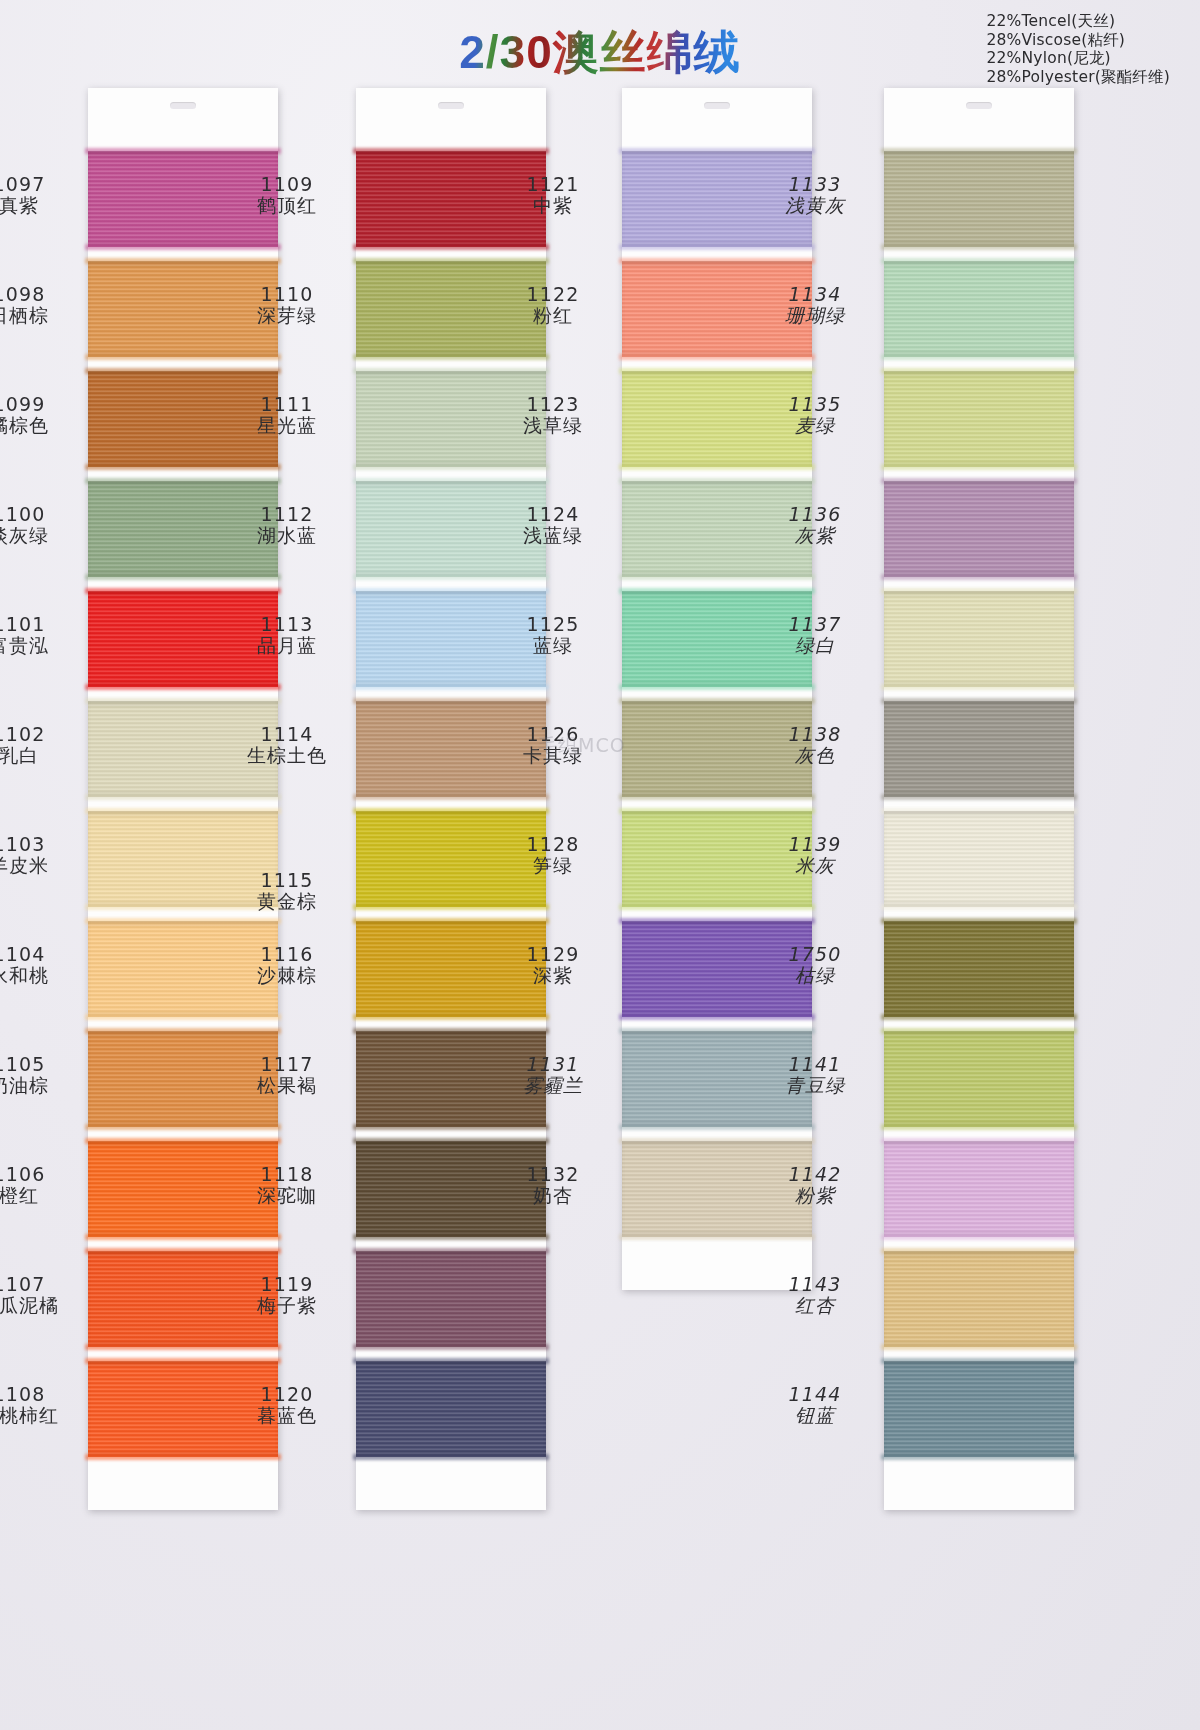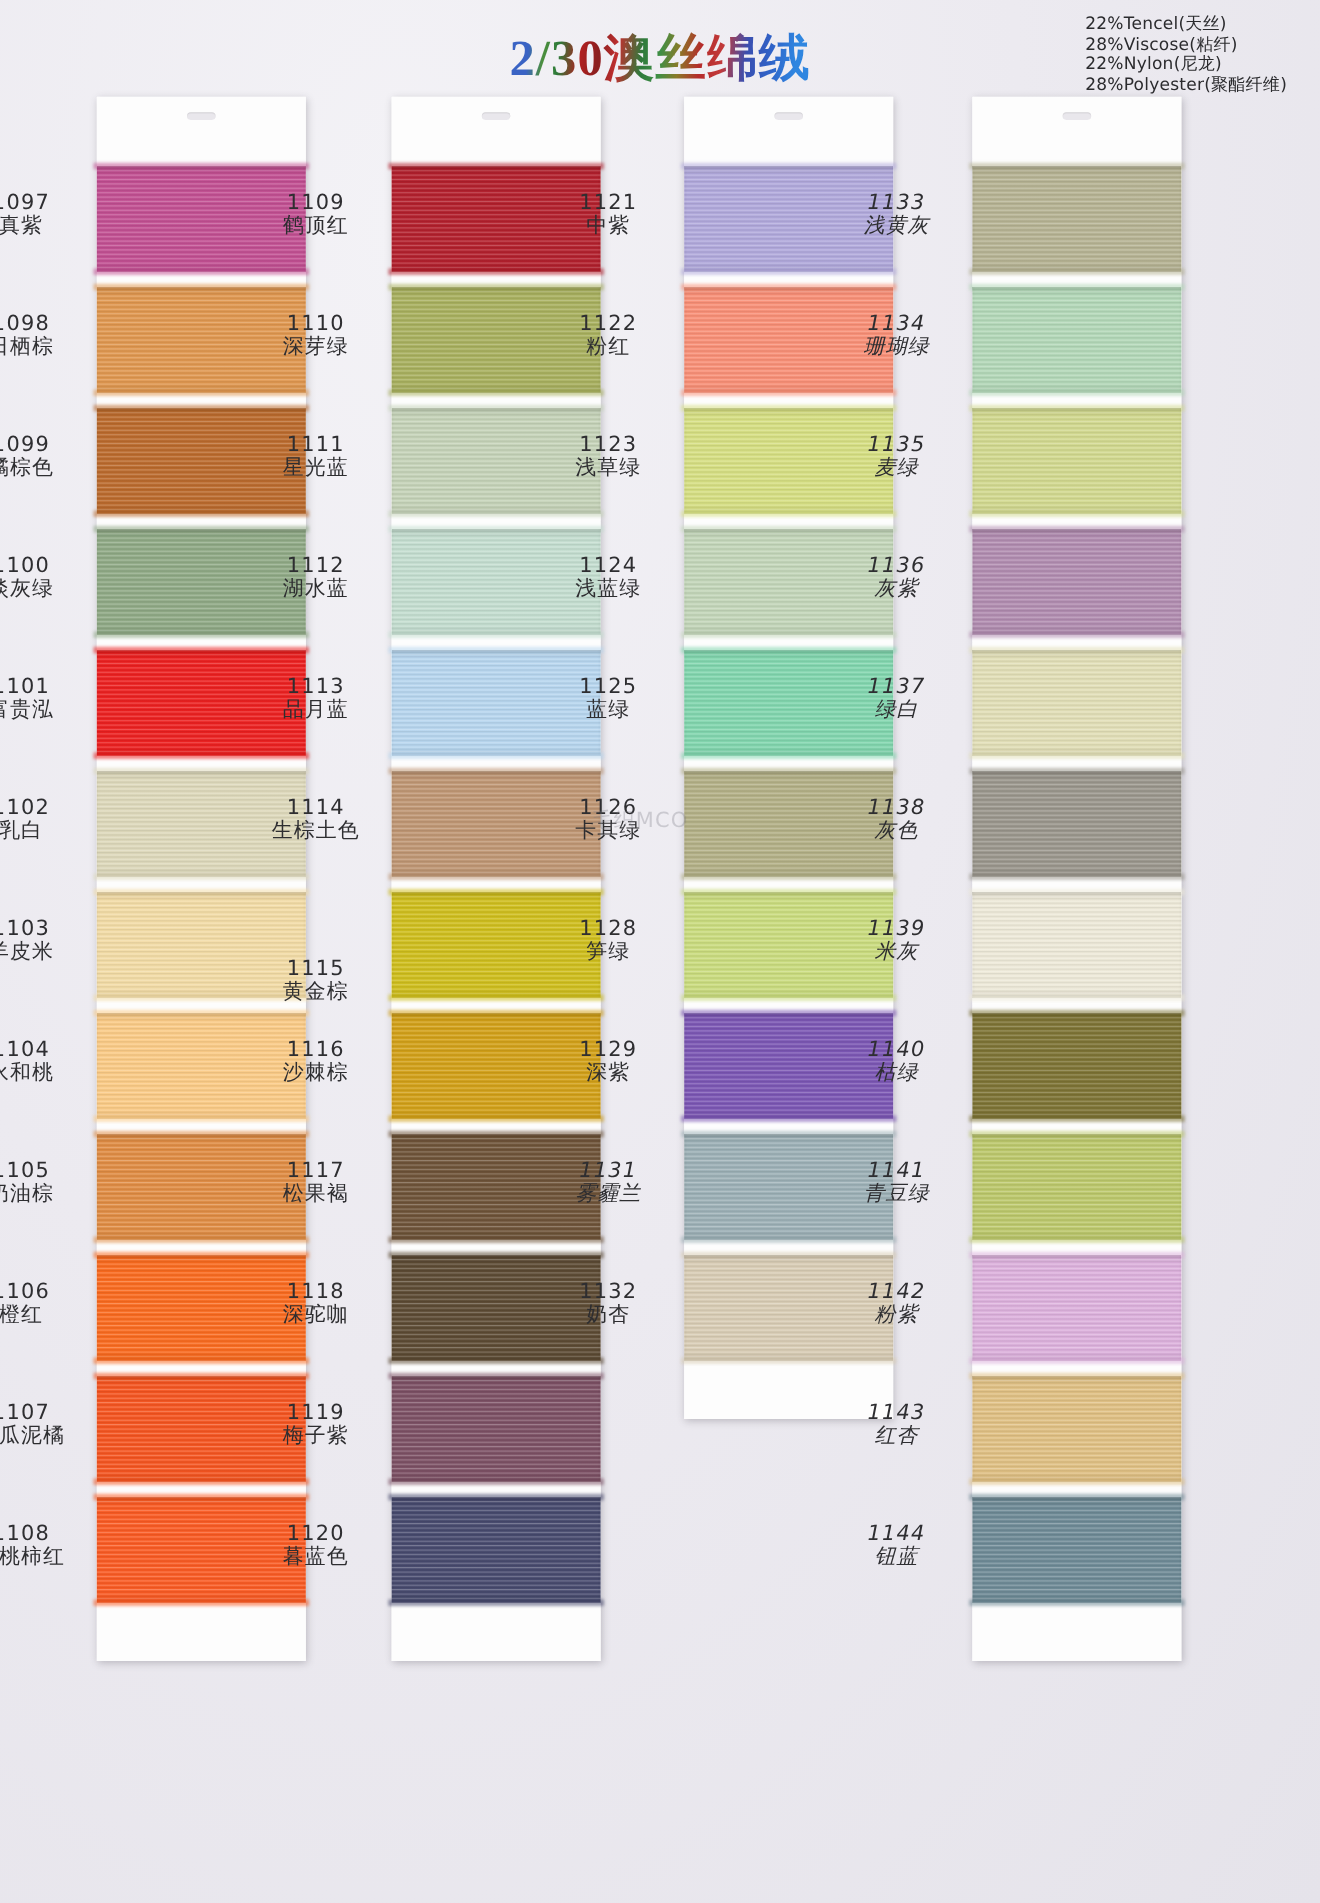--- a/index.html
+++ b/index.html
@@ -15,21 +15,21 @@
     background:
       radial-gradient(ellipse at 30% 12%, #f3f2f6 0%, #eceaf0 48%, #e5e3ea 100%);
     z-index:0;
   }
   .title{
     position:absolute;left:0;top:22px;width:1200px;text-align:center;
     z-index:5;pointer-events:none;
   }
   .title-text{
     display:inline-block;
-    font-family:Liberation Serif, serif;
+    font-family:Liberation Sans, sans-serif;
     font-size:46px;font-weight:bold;letter-spacing:1px;
     background:linear-gradient(96deg,
         #3a63c4 0%, #3a63c4 7%,
         #4c8f3d 12%, #2d7a3a 17%,
         #b02020 24%, #8a1f1f 30%,
         #c03030 36%, #2f7a3c 44%,
         #3f8f45 50%, #8a7a28 56%,
         #b52b2b 63%, #c23a3a 70%,
         #3a4fb0 78%, #2f63c8 86%,
         #2f86e0 94%, #2f86e0 100%);
@@ -615,21 +615,21 @@
               <span class="name">米灰</span>
             </div>
           </div>
           <div class="swatch-slot">
             <div class="swatch" style="background: rgb(125, 115, 52);">
               <div class="fuzz" style="background: rgb(125, 115, 52);"></div>
               <div class="yarn"></div>
               <div class="fuzz b" style="background: rgb(125, 115, 52);"></div>
             </div>
             <div class="lbl lbl-left" style="top: 30px;">
-              <span class="code">1140</span>
+              <span class="code">1750</span>
               <span class="name">枯绿</span>
             </div>
           </div>
           <div class="swatch-slot">
             <div class="swatch" style="background: rgb(188, 200, 107);">
               <div class="fuzz" style="background: rgb(188, 200, 107);"></div>
               <div class="yarn"></div>
               <div class="fuzz b" style="background: rgb(188, 200, 107);"></div>
             </div>
             <div class="lbl lbl-left" style="top: 30px;">

